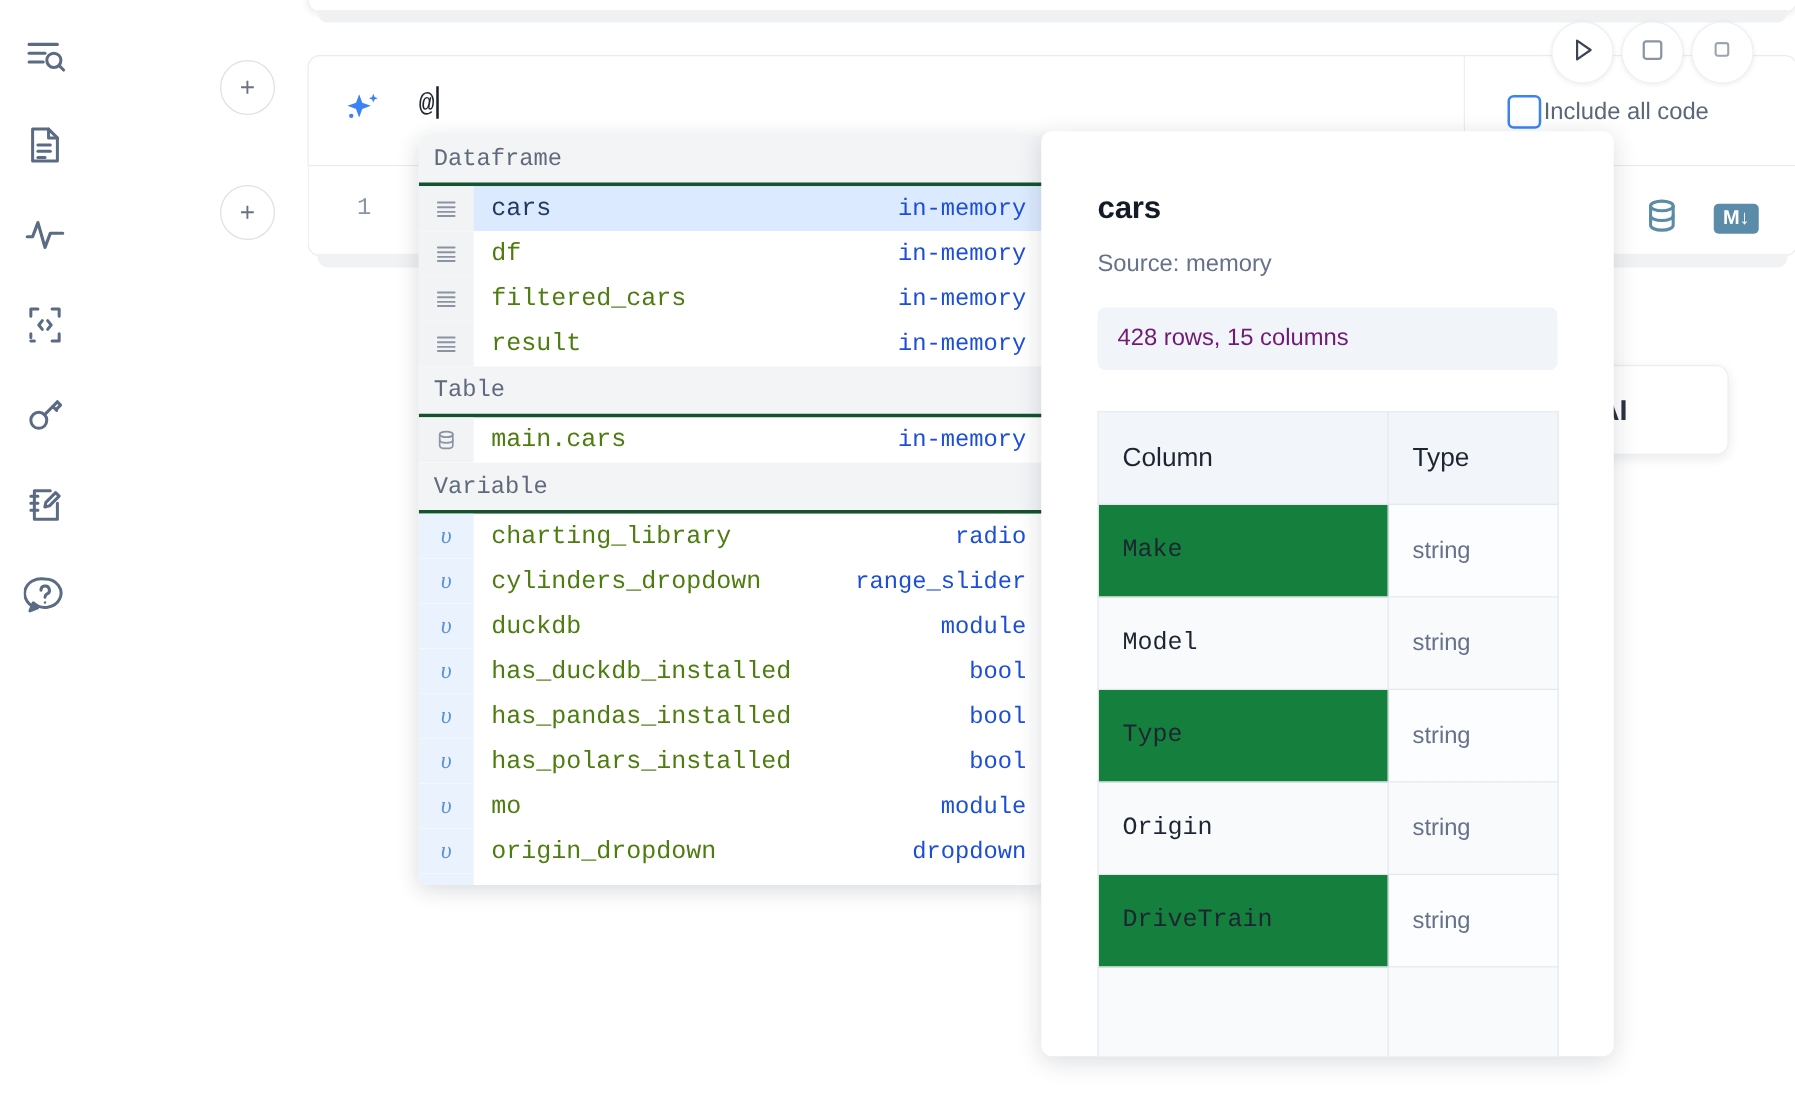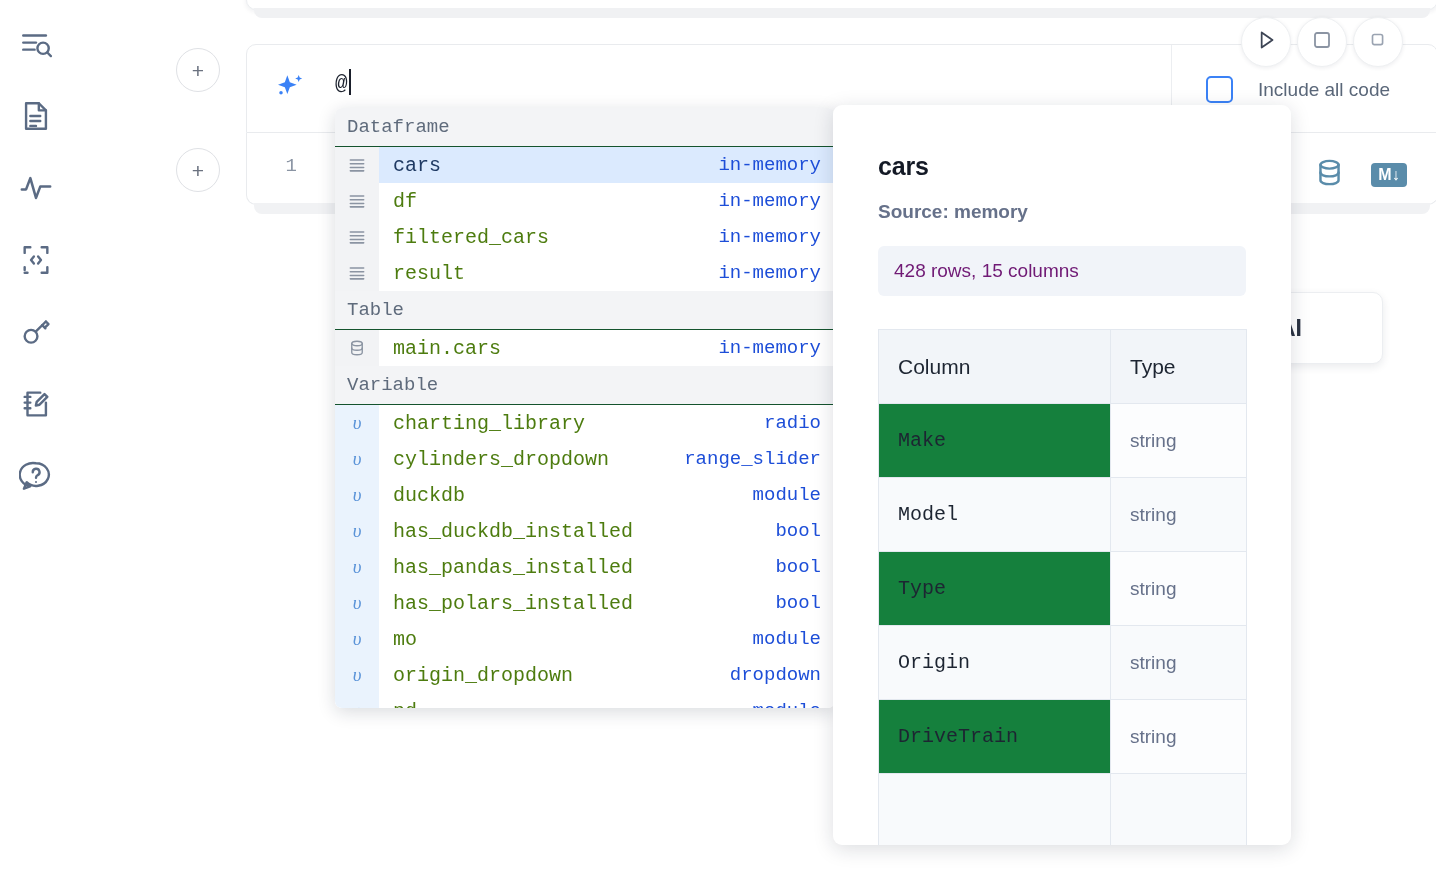--- a/index.html
+++ b/index.html
@@ -103,21 +103,21 @@
     width: 2px; height: 26px;
     background: #1a1f2b;
     vertical-align: -6px;
     margin-left: 1px;
   }
   #ai-options {
     flex: 1; position: relative;
     padding-top: 31px; padding-left: 34px;
   }
   #include-all-code-row {
-    display: flex; align-items: center; gap: 25px;
+    display: flex; align-items: center; gap: 2px;
     cursor: pointer;
   }
   #include-all-code-box {
     width: 27px; height: 27px;
     border: 2px solid #3b82f6;
     border-radius: 5px;
     background: #ffffff;
   }
   #include-all-code-label {
     font-size: 19px; color: #5a6779;
@@ -189,21 +189,21 @@
     box-shadow: 0 4px 18px rgba(20,30,50,.16);
     overflow: hidden;
     z-index: 20;
   }
   .ac-group-header {
     background: #f3f4f6;
     color: #5f6b7c;
     font-family: "Liberation Mono", monospace;
     font-size: 19px;
     padding: 8px 0 8px 12px;
-    border-bottom: 1px solid #14532d;
+    border-bottom: 3px solid #14532d;
   }
   .ac-item {
     display: flex; align-items: center;
     height: 36px;
     background: #ffffff;
     cursor: pointer;
     position: relative;
   }
   .ac-item.selected { background: #dbeafe; }
   .ac-item .ac-gutter {
@@ -246,21 +246,21 @@
     overflow: hidden;
     z-index: 21;
     padding: 47px 45px 0 45px;
   }
   #detail-title {
     font-size: 25px; font-weight: 700; color: #141a26;
     letter-spacing: -.2px;
   }
   #detail-source {
     margin-top: 20px;
-    font-size: 19px; color: #66718a; font-weight: bold;
+    font-size: 19px; color: #66718a;
   }
   #detail-shape {
     margin-top: 23px;
     background: #f1f4f9;
     border-radius: 6px;
     padding: 14px 16px;
     font-size: 19px; color: #701a75;
   }
   #detail-table {
     margin-top: 33px;

